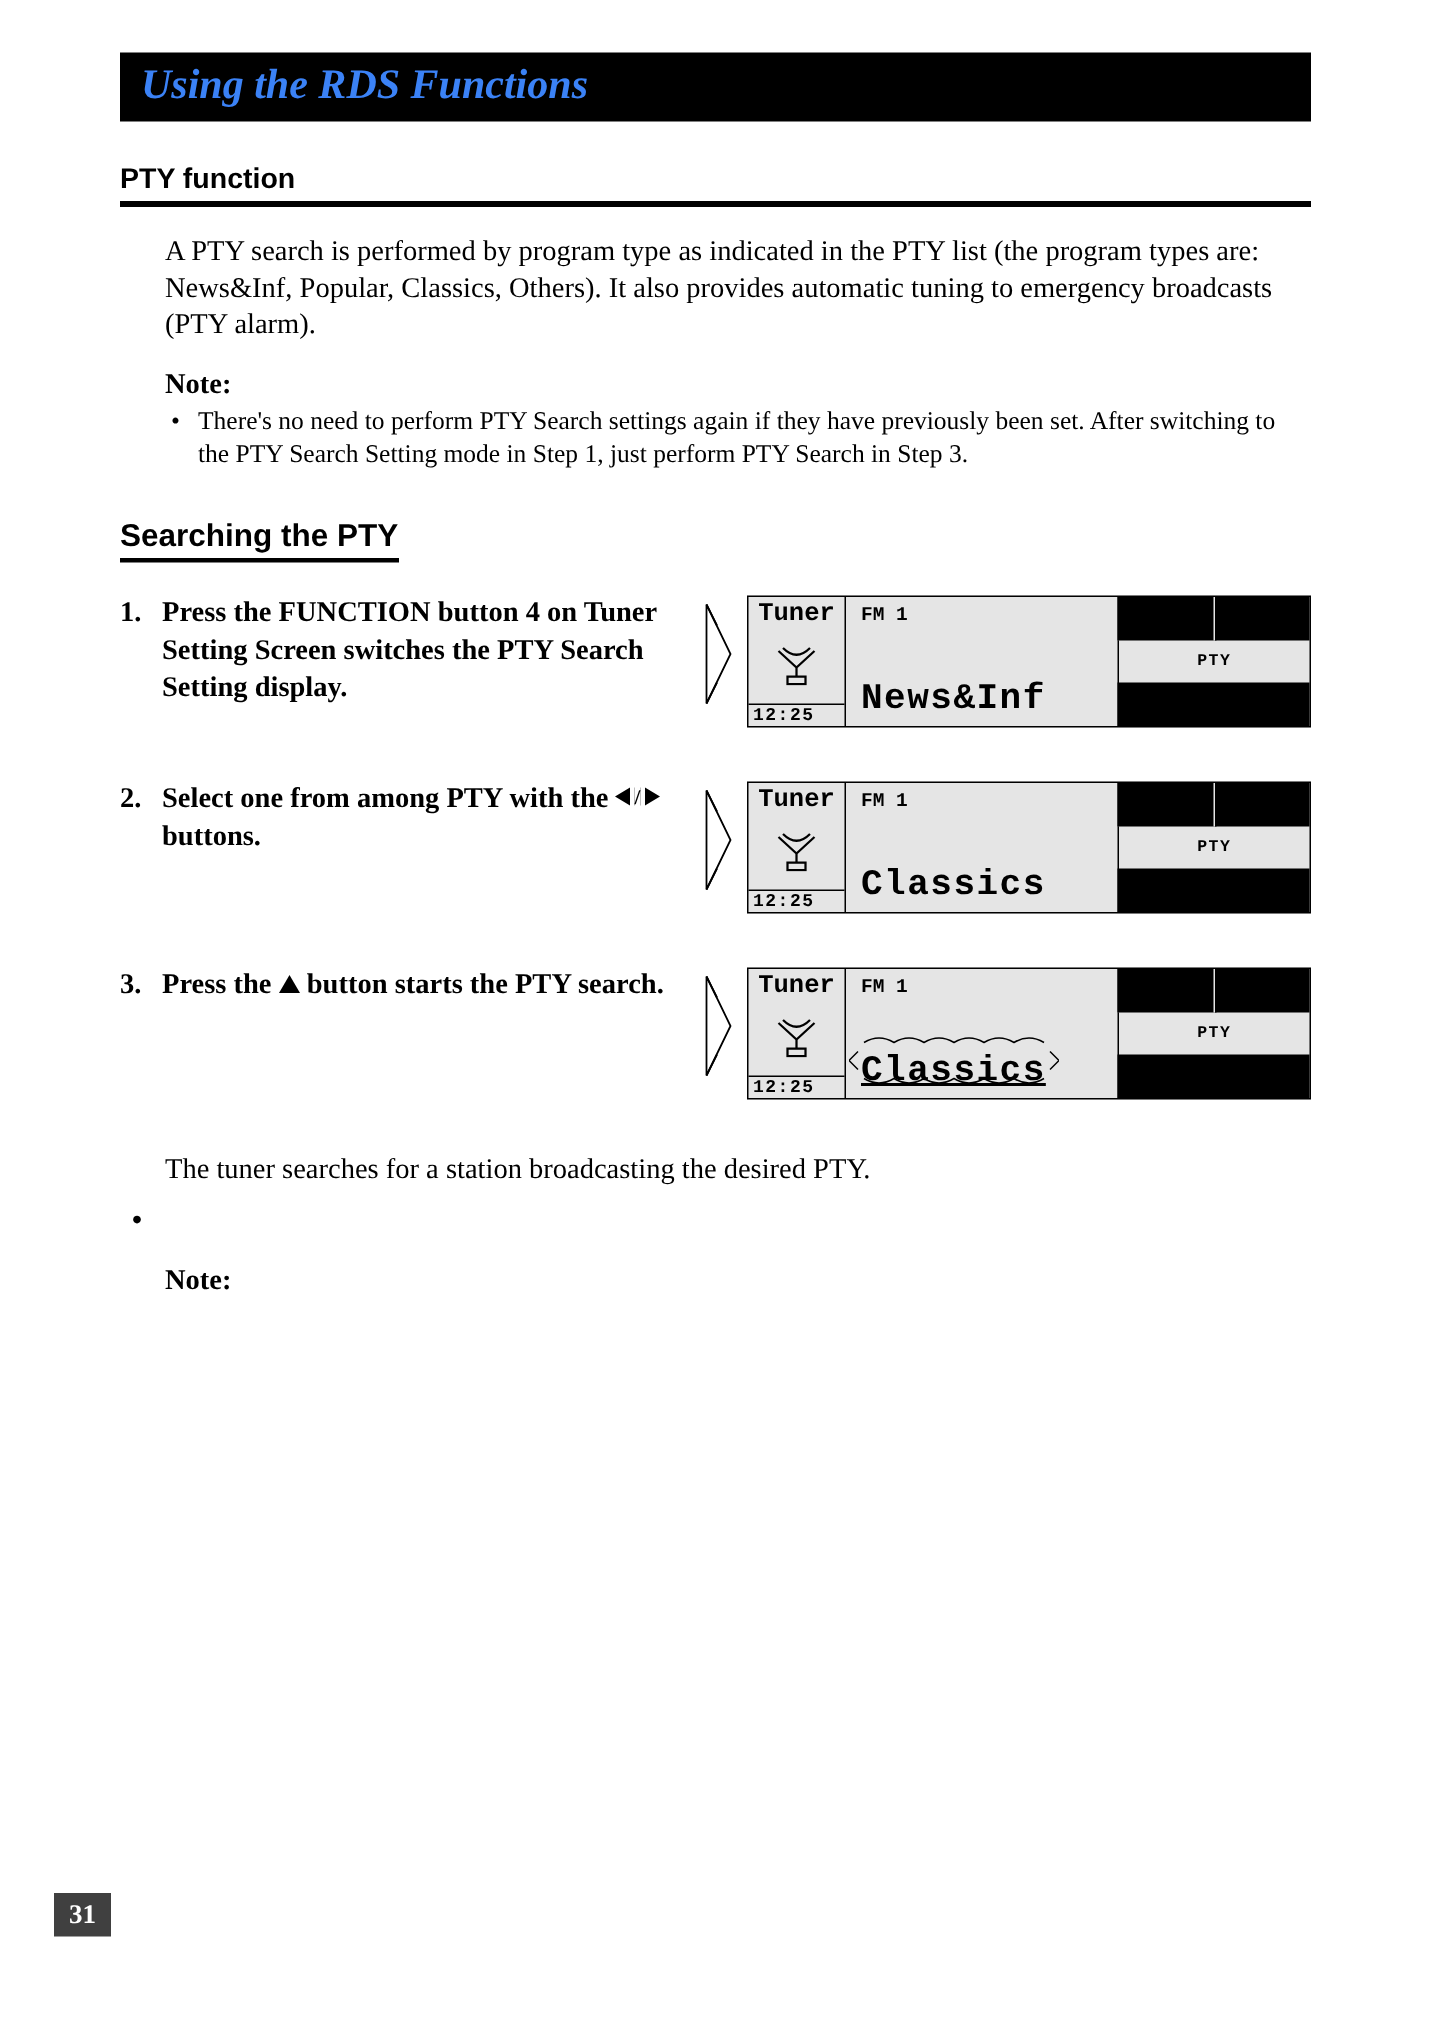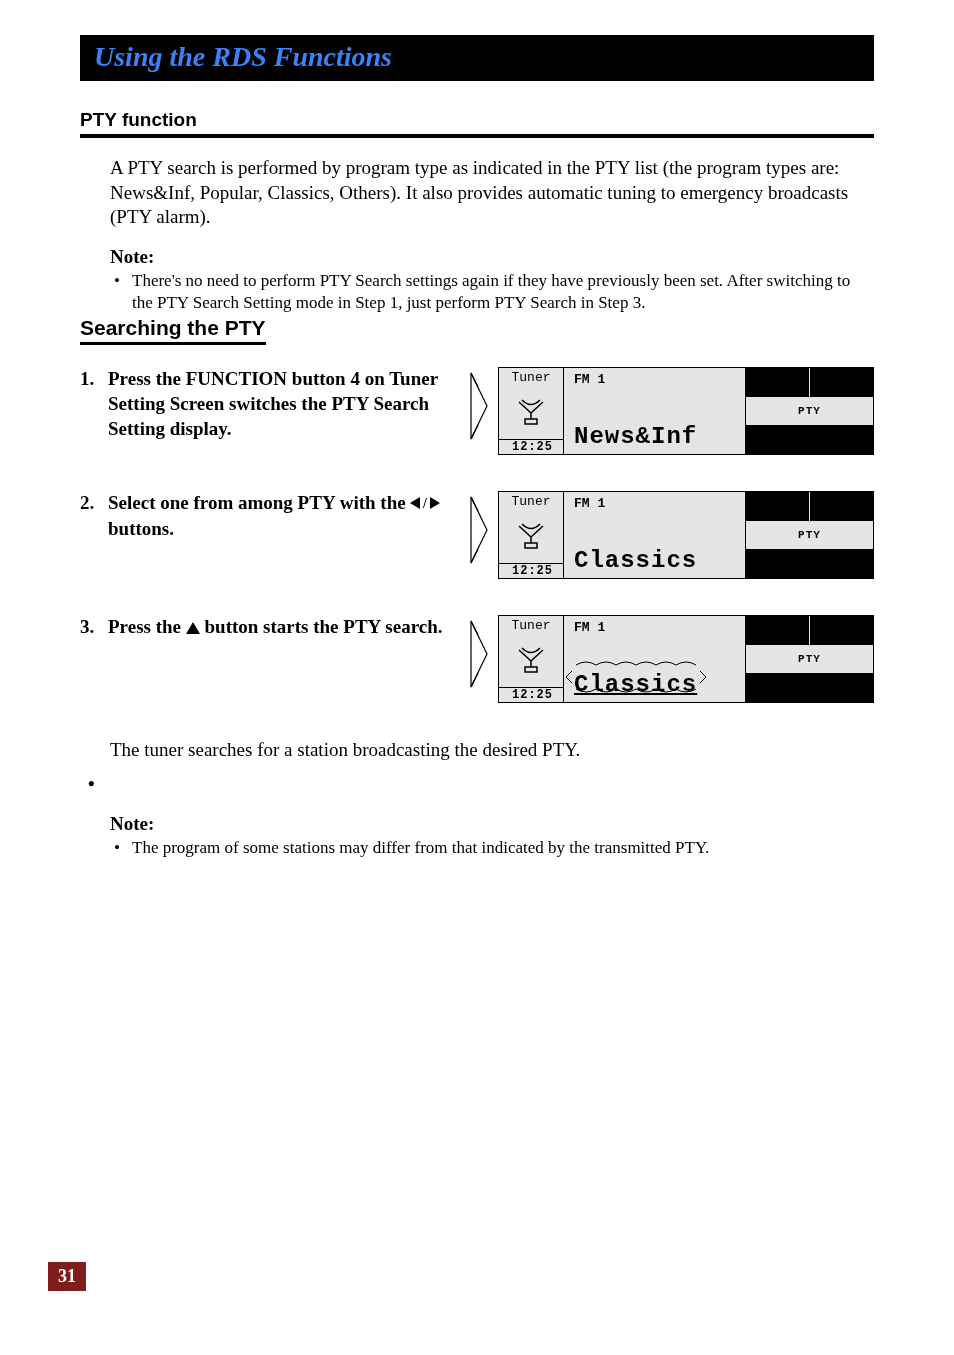--- a/index.html
+++ b/index.html
@@ -55,20 +55,21 @@
   .note-list li::before {
     content: "•";
     position: absolute;
     left: 4px;
     top: 0;
   }
   .sub-heading {
     font-family: Arial, Helvetica, sans-serif;
     font-weight: bold;
     font-size: 21px;
+    margin-top: 30px;
     margin-bottom: 22px;
     display: inline-block;
     border-bottom: 3px solid #000;
     padding-bottom: 2px;
   }
   .step-row {
     display: flex;
     align-items: flex-start;
     gap: 18px;
     margin-bottom: 36px;
@@ -106,30 +107,30 @@
   }
   .screen-left {
     flex: 0 0 65px;
     border-right: 1px solid #000;
     display: flex;
     flex-direction: column;
     align-items: center;
     justify-content: space-between;
     padding: 2px 0 0 0;
   }
-  .screen-left-top { font-size: 13px; font-weight: normal; }
+  .screen-left-top { font-size: 17px; font-weight: bold; }
   .screen-left-icon {
     width: 30px; height: 26px;
   }
   .screen-left-time {
     font-size: 12px;
     border-top: 1px solid #000;
     width: 100%;
     text-align: left;
-    padding-left: 13px;
+    padding-left: 3px;
     letter-spacing: 1px;
     font-weight: bold;
   }
   .screen-mid {
     flex: 1;
     position: relative;
     display: flex;
     flex-direction: column;
     padding: 4px 8px 4px 10px;
     justify-content: space-between;
@@ -184,22 +185,22 @@
   .cancel-line .bullet { margin-right: 8px; }
   .tri {
     display: inline-block;
     vertical-align: middle;
     position: relative;
     top: -1px;
   }
   .page-num {
     position: absolute;
     bottom: 64px;
-    left: 48px;
-    background: #7f1d1d;
+    left: 36px;
+    background: #404040;
     color: #fff;
     font-weight: bold;
     font-size: 18px;
     padding: 4px 10px;
   }
 </style>
 </head>
 <body>
 
 
@@ -345,19 +346,18 @@
 </div>
 
 <p class="post-steps-text">The tuner searches for a station broadcasting the desired PTY.</p>
 
 <div class="cancel-line">
   <span class="bullet">•</span>
 </div>
 
 <div class="note-label">Note:</div>
 <ul class="note-list">
-  <li>The program of some stations may differ from that indicated by the transmitted PTY.</li>
 </ul>
 
 <div class="page-num">31</div>
 
 
 
 
 </body></html>

